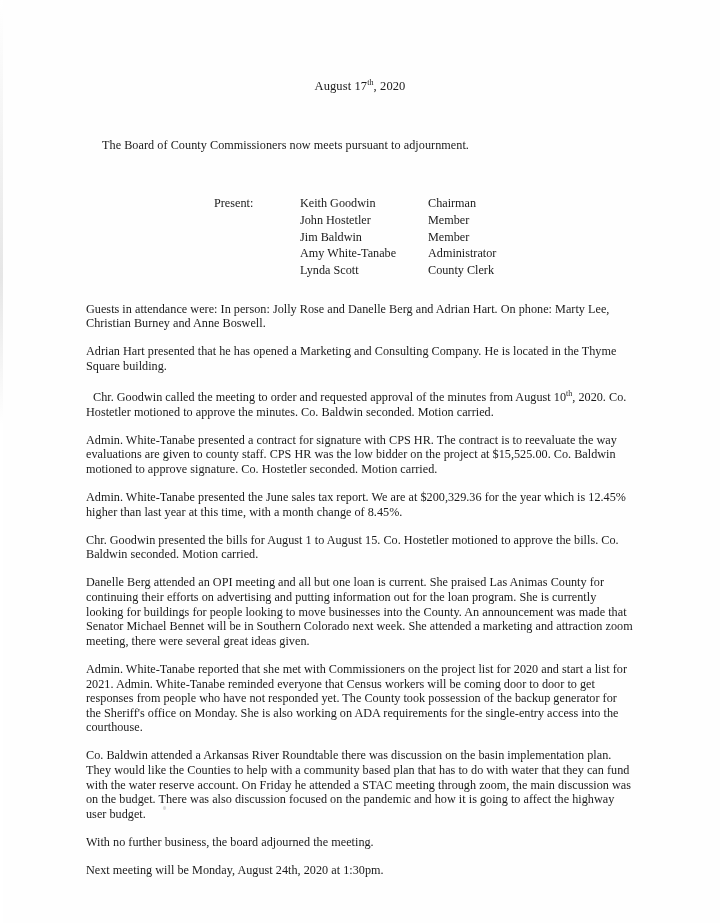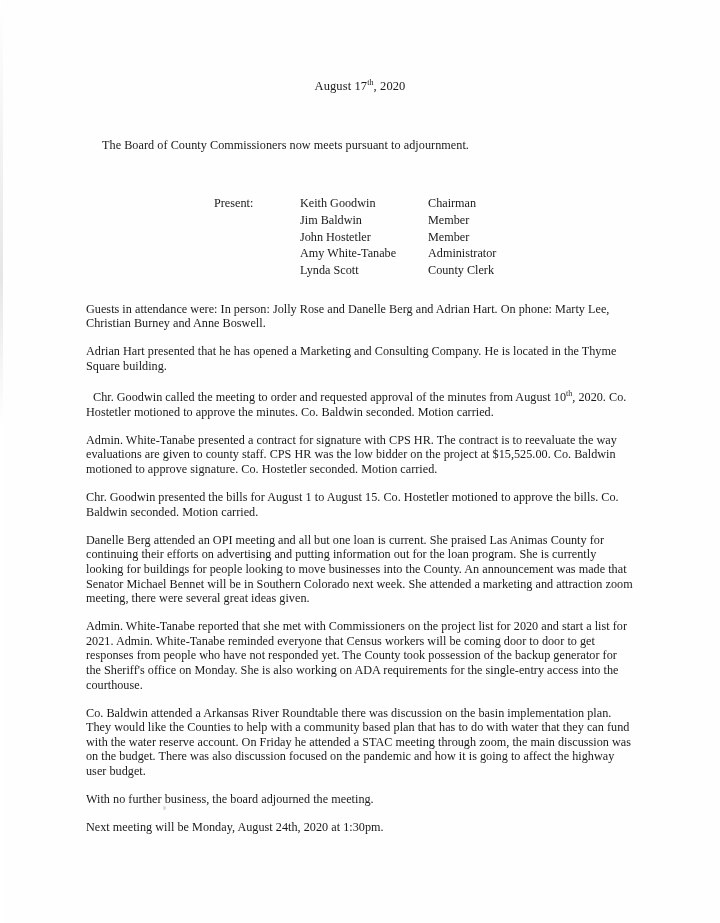--- a/index.html
+++ b/index.html
@@ -141,26 +141,26 @@
     <div class="present-block">
       <table class="present-table">
         <tbody>
           <tr>
             <td class="col-label">Present:</td>
             <td class="col-name">Keith Goodwin</td>
             <td class="col-role">Chairman</td>
           </tr>
           <tr>
             <td class="col-label"></td>
+            <td class="col-name">John Hostetler</td>
+            <td class="col-role">Member</td>
+          </tr>
+          <tr>
+            <td class="col-label"></td>
             <td class="col-name">Jim Baldwin</td>
-            <td class="col-role">Member</td>
-          </tr>
-          <tr>
-            <td class="col-label"></td>
-            <td class="col-name">John Hostetler</td>
             <td class="col-role">Member</td>
           </tr>
           <tr>
             <td class="col-label"></td>
             <td class="col-name">Amy White-Tanabe</td>
             <td class="col-role">Administrator</td>
           </tr>
           <tr>
             <td class="col-label"></td>
             <td class="col-name">Lynda Scott</td>
@@ -173,20 +173,21 @@
     <div class="body-wrap">
 
       <p class="para">Guests in attendance were: In person: Jolly Rose and Danelle Berg and Adrian Hart. On phone: Marty Lee, Christian Burney and Anne Boswell.</p>
 
       <p class="para">Adrian Hart presented that he has opened a Marketing and Consulting Company. He is located in the Thyme Square building.</p>
 
       <p class="para indent-first"><span>Chr. Goodwin called the meeting to order and requested approval of the minutes from August 10</span><sup>th</sup><span>, 2020. Co. Hostetler motioned to approve the minutes. Co. Baldwin seconded. Motion carried.</span></p>
 
       <p class="para">Admin. White-Tanabe presented a contract for signature with CPS HR. The contract is to reevaluate the way evaluations are given to county staff. CPS HR was the low bidder on the project at $15,525.00. Co. Baldwin motioned to approve signature. Co. Hostetler seconded. Motion carried.</p>
 
+      <p class="para">Admin. White-Tanabe presented the June sales tax report. We are at $200,329.36 for the year which is 12.45% higher than last year at this time, with a month change of 8.45%.</p>
 
       <p class="para">Chr. Goodwin presented the bills for August 1 to August 15. Co. Hostetler motioned to approve the bills. Co. Baldwin seconded. Motion carried.</p>
 
       <p class="para">Danelle Berg attended an OPI meeting and all but one loan is current. She praised Las Animas County for continuing their efforts on advertising and putting information out for the loan program. She is currently looking for buildings for people looking to move businesses into the County. An announcement was made that Senator Michael Bennet will be in Southern Colorado next week. She attended a marketing and attraction zoom meeting, there were several great ideas given.</p>
 
       <p class="para">Admin. White-Tanabe reported that she met with Commissioners on the project list for 2020 and start a list for 2021. Admin. White-Tanabe reminded everyone that Census workers will be coming door to door to get responses from people who have not responded yet. The County took possession of the backup generator for the Sheriff's office on Monday. She is also working on ADA requirements for the single-entry access into the courthouse.</p>
 
       <p class="para">Co. Baldwin attended a Arkansas River Roundtable there was discussion on the basin implementation plan. They would like the Counties to help with a community based plan that has to do with water that they can fund with the water reserve account. On Friday he attended a STAC meeting through zoom, the main discussion was on the budget. There was also discussion focused on the pandemic and how it is going to affect the highway user budget.</p>
 
 

